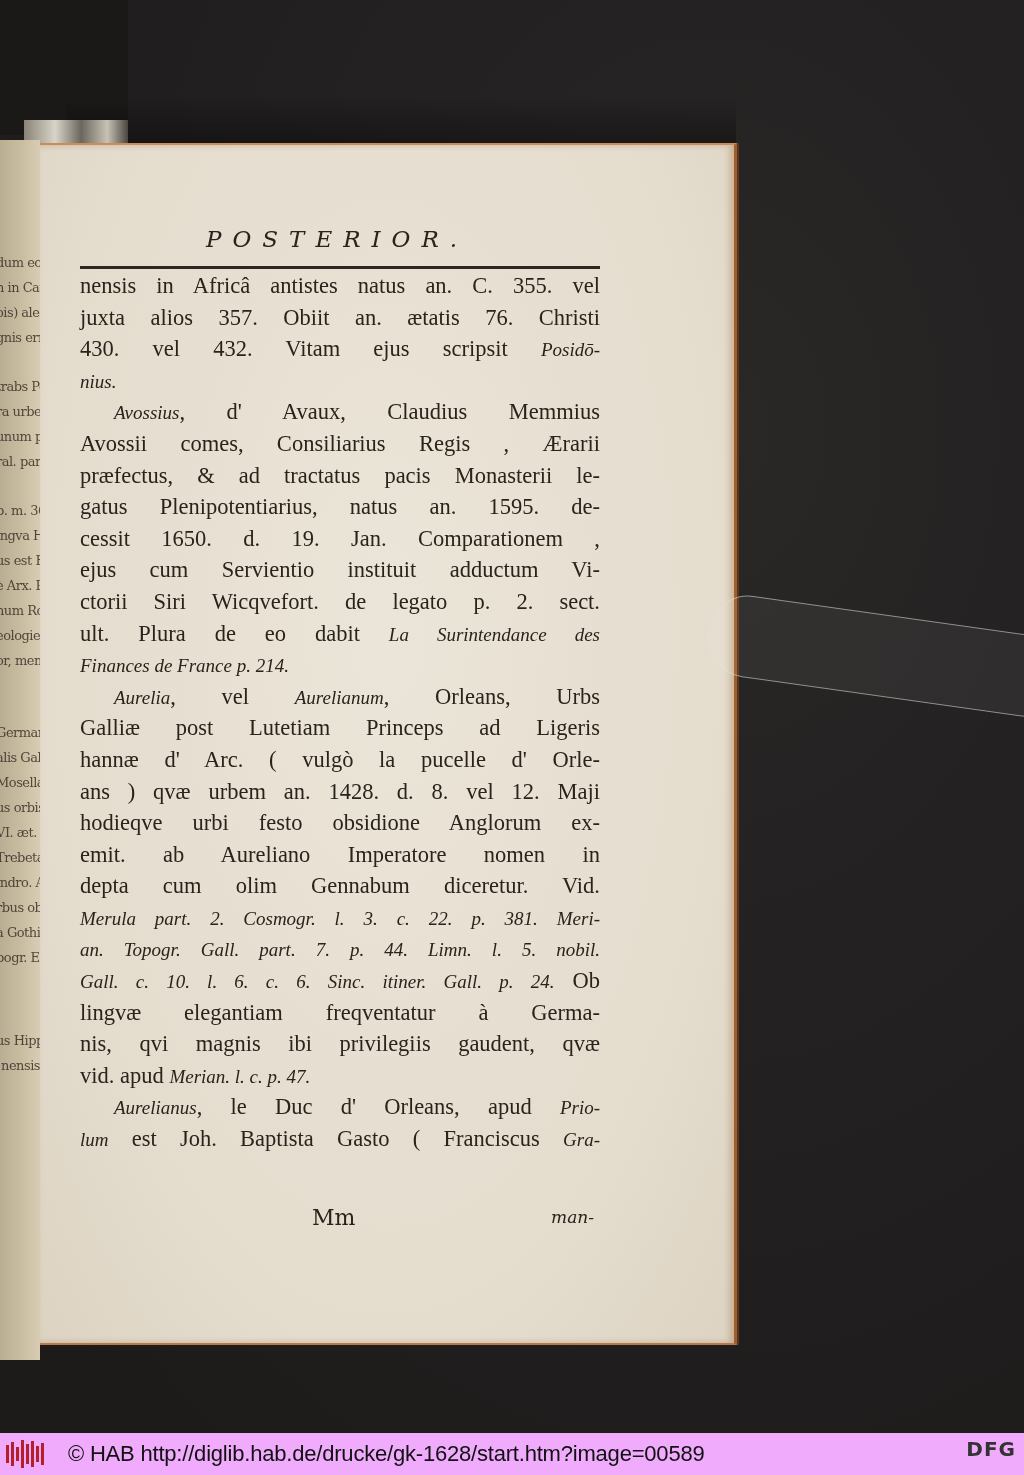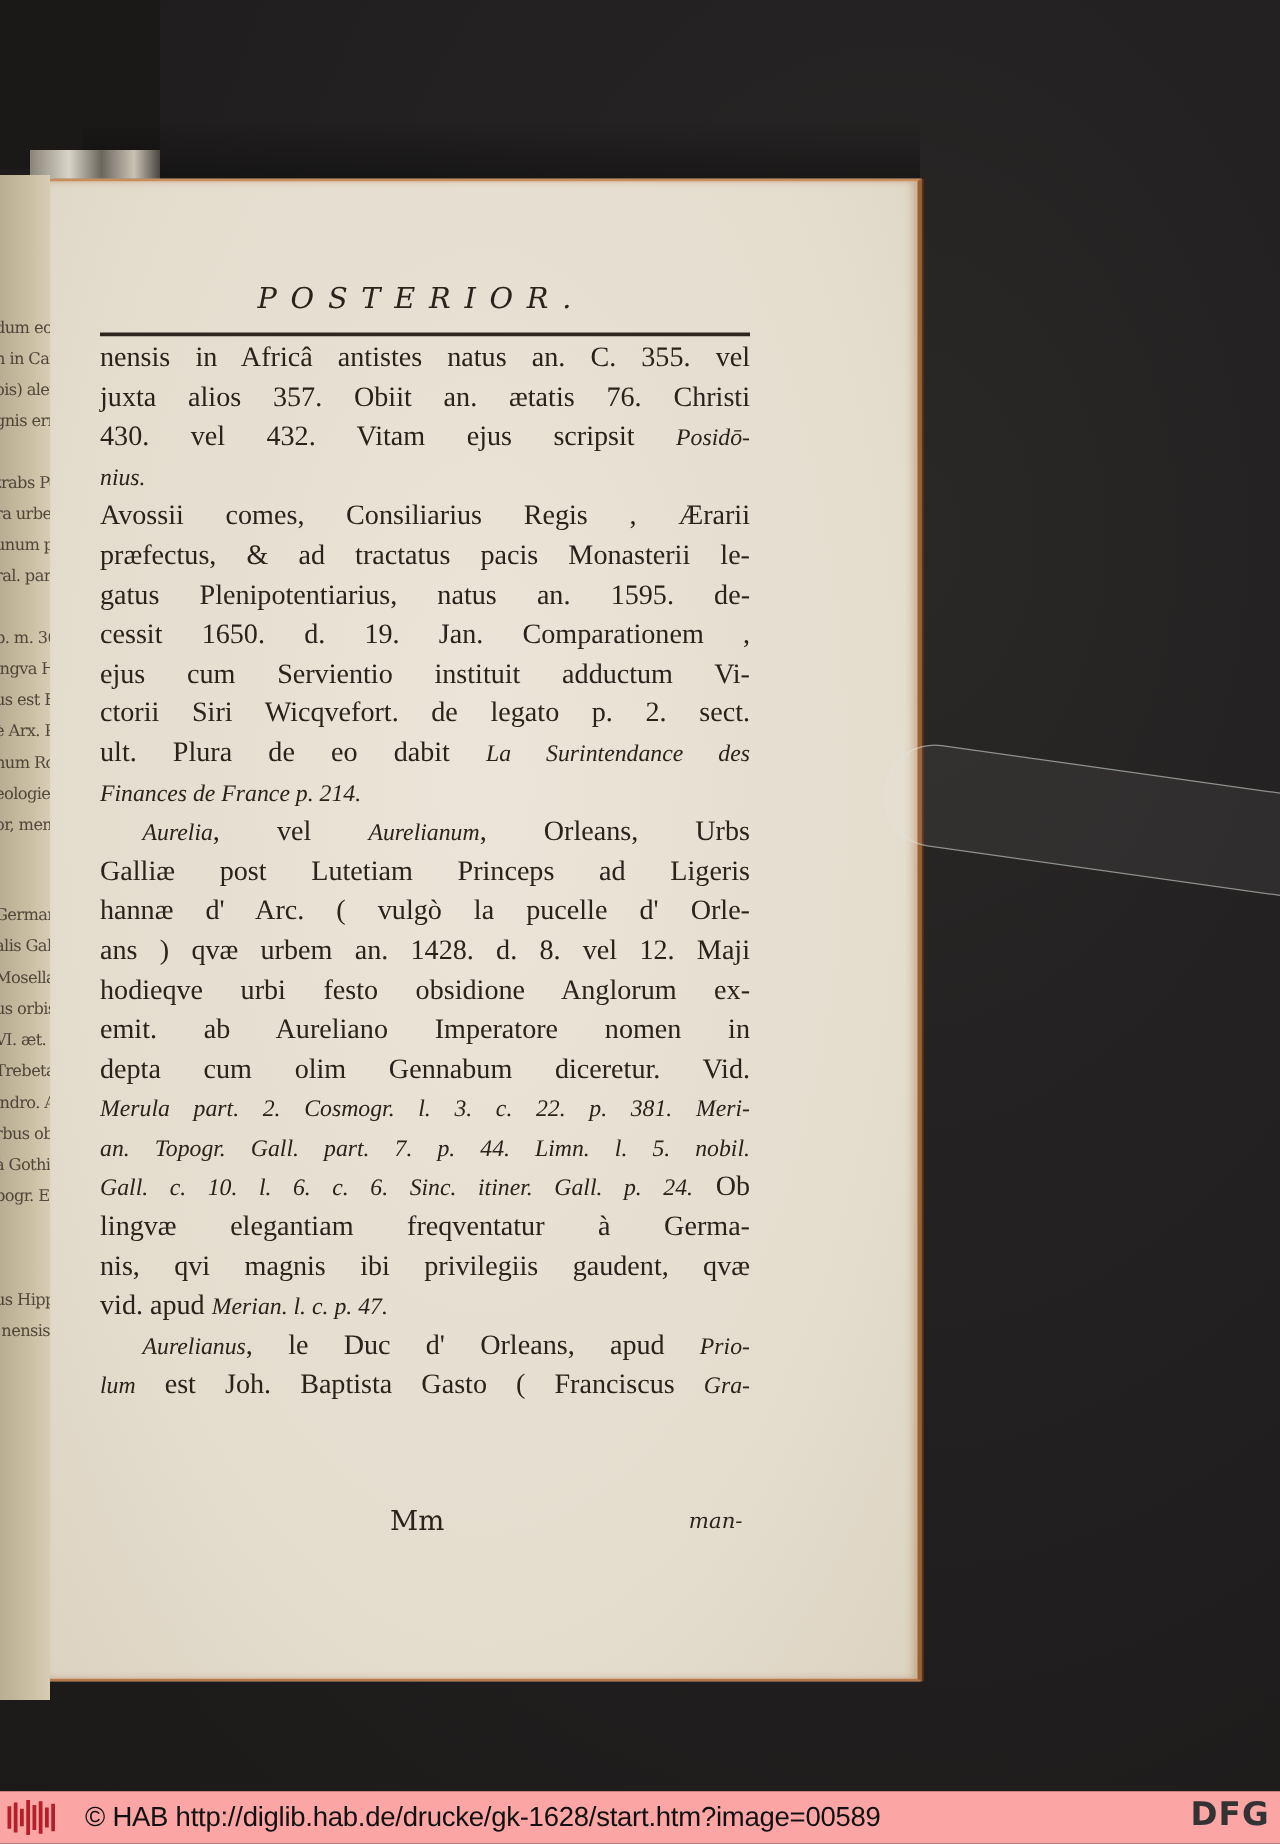--- a/index.html
+++ b/index.html
@@ -69,32 +69,32 @@
   .catchword { position:absolute; right:6px; top:2px; font-style:italic; font-size:17px; }
   .glass-slide {
     position:absolute; left:708px; top:590px; width:420px; height:80px;
     transform-origin:0 50%; transform:rotate(8deg);
     border-radius:40px 0 0 40px;
     border:1.5px solid rgba(220,230,220,0.55);
     background:rgba(255,255,255,0.05);
   }
   .footer {
     position:absolute; left:0; top:1433px; width:1024px; height:42px;
-    background:#fca5a5; display:flex; align-items:center;
+    background:#f0abfc; display:flex; align-items:center;
   }
   .hab-logo { position:absolute; left:6px; top:6px; width:38px; height:30px; display:flex; gap:2px; align-items:center; }
   .hab-logo span { display:block; width:3px; background:#b3202a; }
   .footer-text {
     position:absolute; left:68px; top:8px;
     font-family:"Liberation Sans", sans-serif; font-size:22px; color:#111;
     letter-spacing:-0.2px;
   }
   .dfg-logo {
     position:absolute; right:8px; top:4px;
-    font-family:"DejaVu Sans", sans-serif; font-weight:bold; font-size:26px;
+    font-family:"DejaVu Sans", sans-serif; font-weight:bold; font-size:20px;
     color:#333; letter-spacing:1px;
   }
 </style>
 </head>
 <body>
 
 <div class="backdrop"></div>
 <div class="backdrop-left-panel"></div>
 <div class="backdrop-shadow"></div>
 <div class="spine-top"></div>
@@ -132,20 +132,21 @@
 <div class="page"></div>
 
 <div class="header-title">POSTERIOR.</div>
 <div class="header-rule"></div>
 
 <div class="text-block" id="text-block">
     <span class="line"><span>nensis in Africâ antistes natus an. C. 355. vel</span></span>
     <span class="line"><span>juxta alios 357.   Obiit an. ætatis 76. Christi</span></span>
     <span class="line"><span>430.  vel 432.   Vitam ejus scripsit </span><span class="it">Posidō-</span></span>
     <span class="line last"><span class="it">nius.</span></span>
+    <span class="line indent"><span class="it">Avossius</span><span>, d' Avaux, Claudius Memmius</span></span>
     <span class="line"><span>Avossii comes, Consiliarius Regis , Ærarii</span></span>
     <span class="line"><span>præfectus, &amp; ad tractatus pacis Monasterii le-</span></span>
     <span class="line"><span>gatus Plenipotentiarius, natus an. 1595. de-</span></span>
     <span class="line"><span>cessit 1650. d. 19. Jan.   Comparationem ,</span></span>
     <span class="line"><span>ejus cum Servientio instituit adductum Vi-</span></span>
     <span class="line"><span>ctorii Siri  Wicqvefort. de legato p. 2. sect.</span></span>
     <span class="line"><span>ult.   Plura de eo dabit </span><span class="it">La Surintendance des</span></span>
     <span class="line last"><span class="it">Finances de France p. 214.</span></span>
     <span class="line indent"><span class="it">Aurelia</span><span>, vel </span><span class="it">Aurelianum</span><span>, Orleans, Urbs</span></span>
     <span class="line"><span>Galliæ post Lutetiam Princeps ad Ligeris</span></span>

